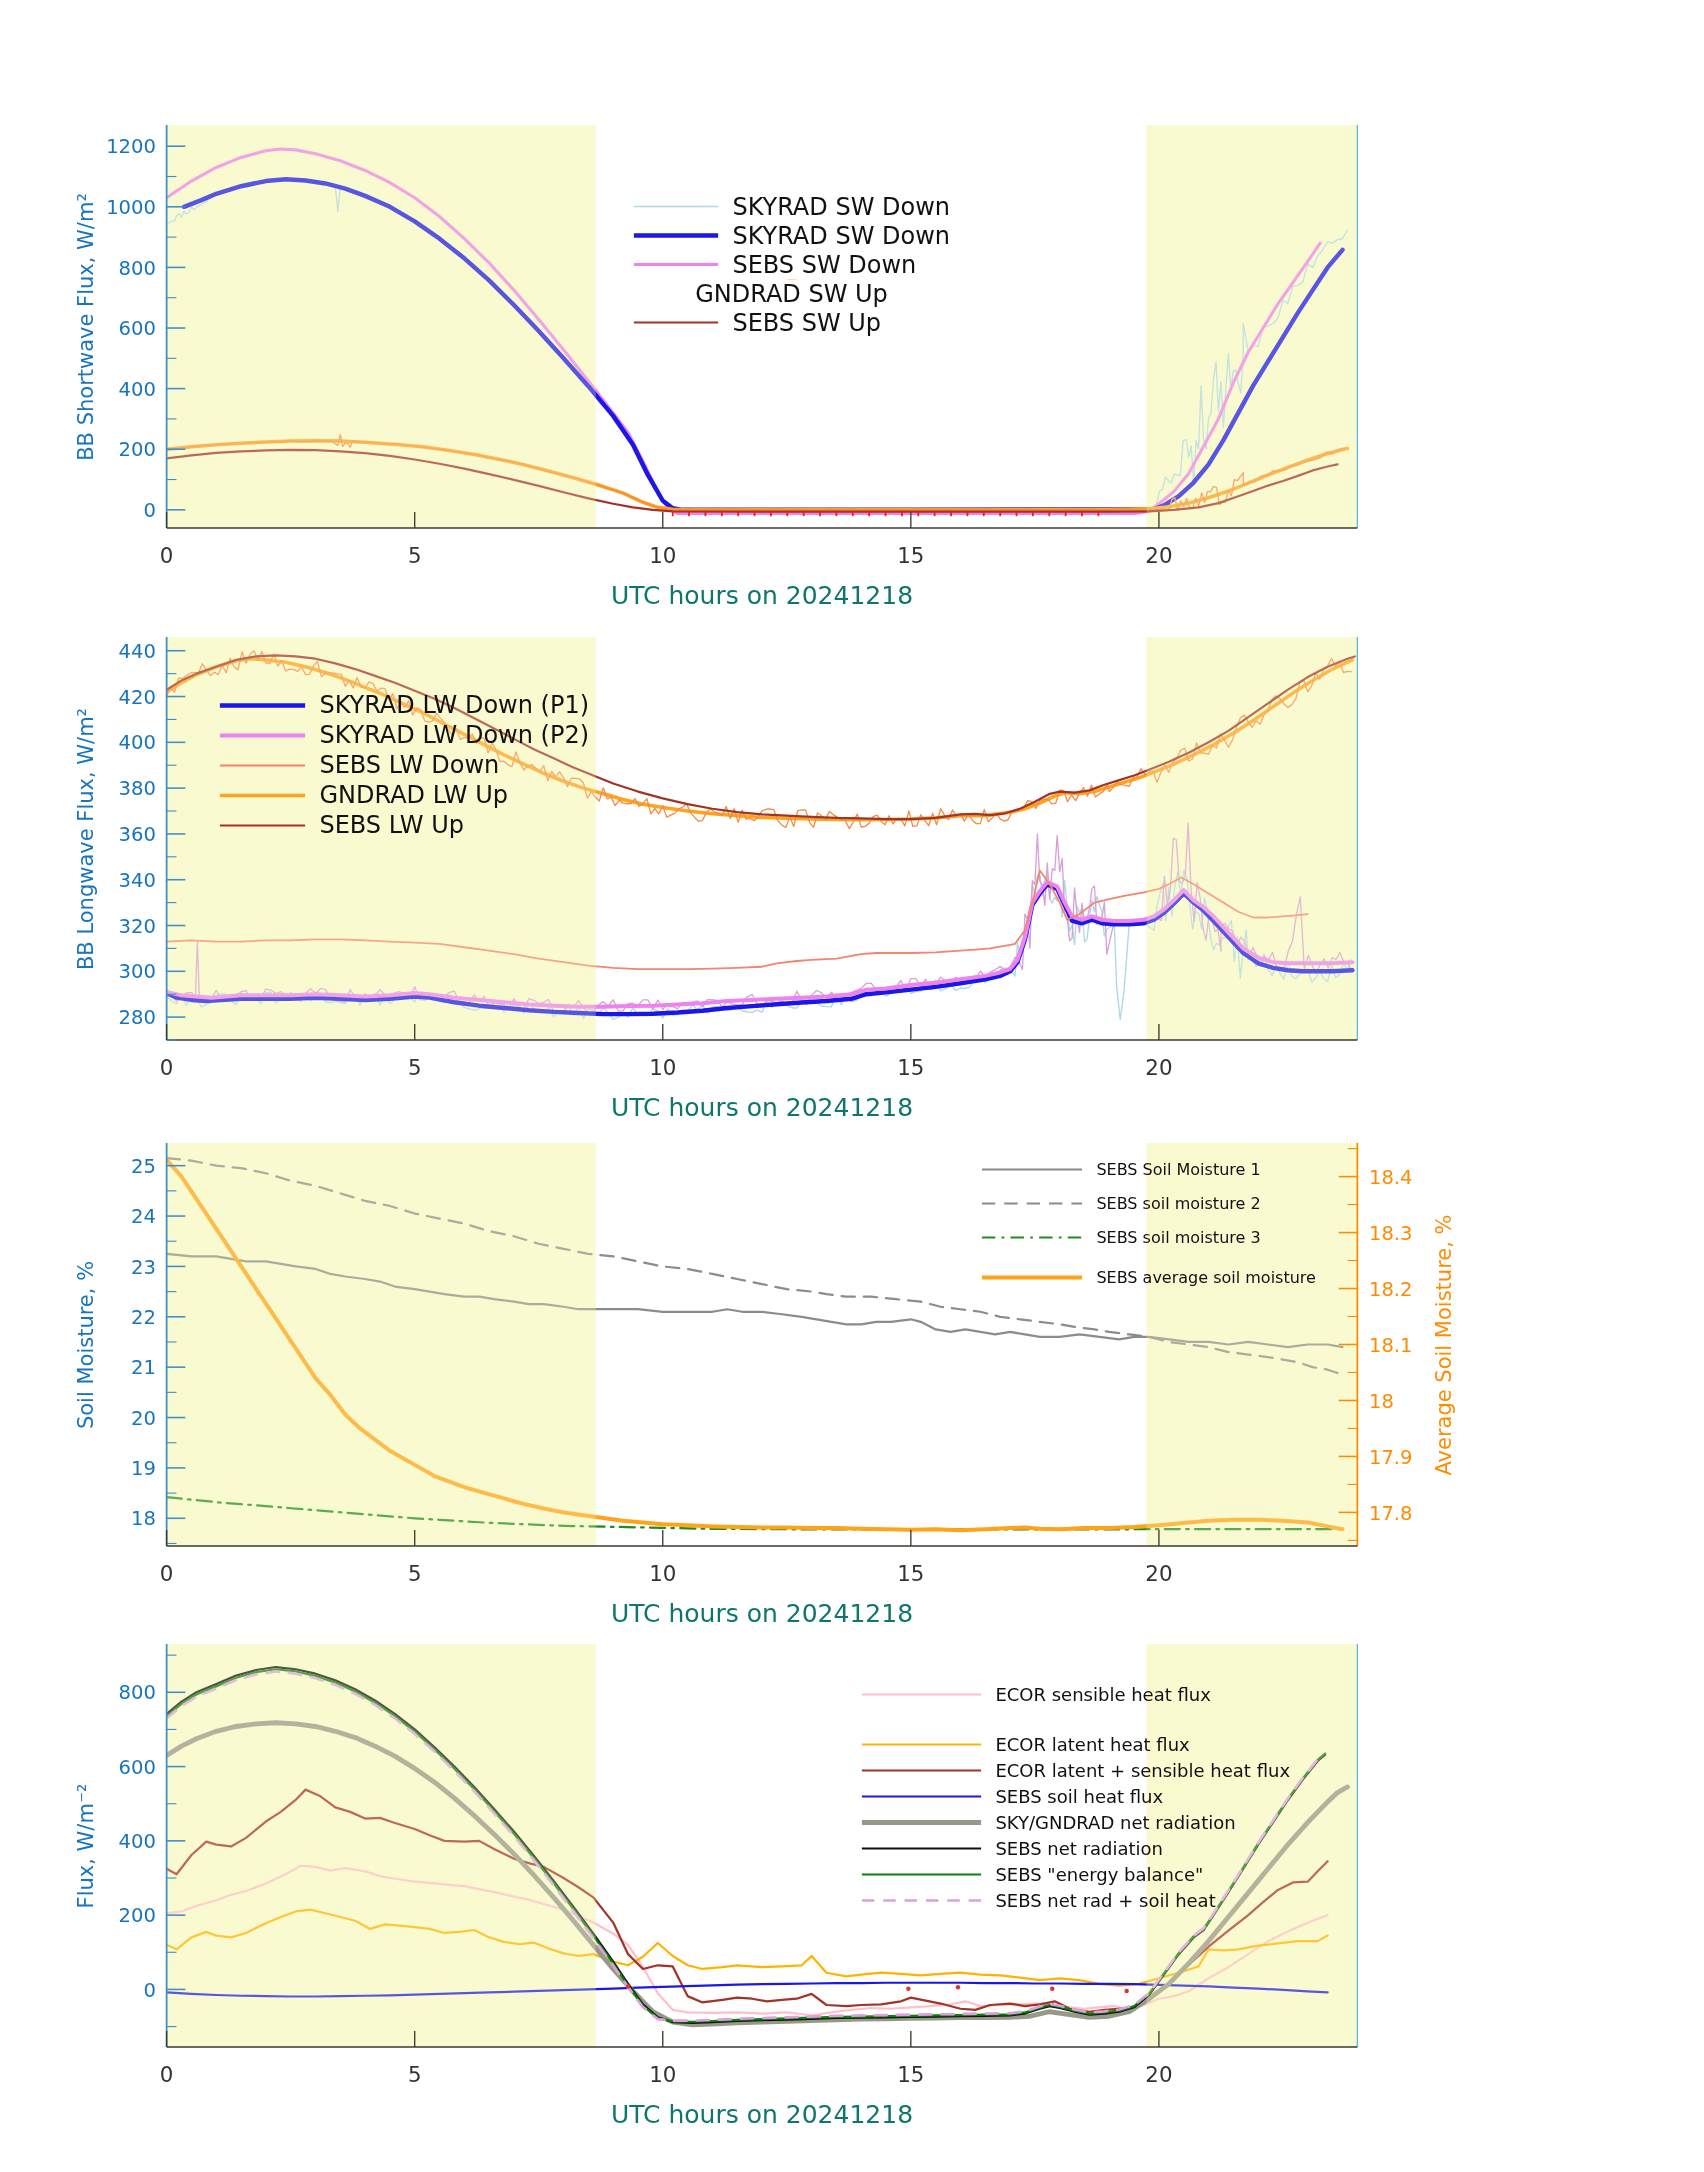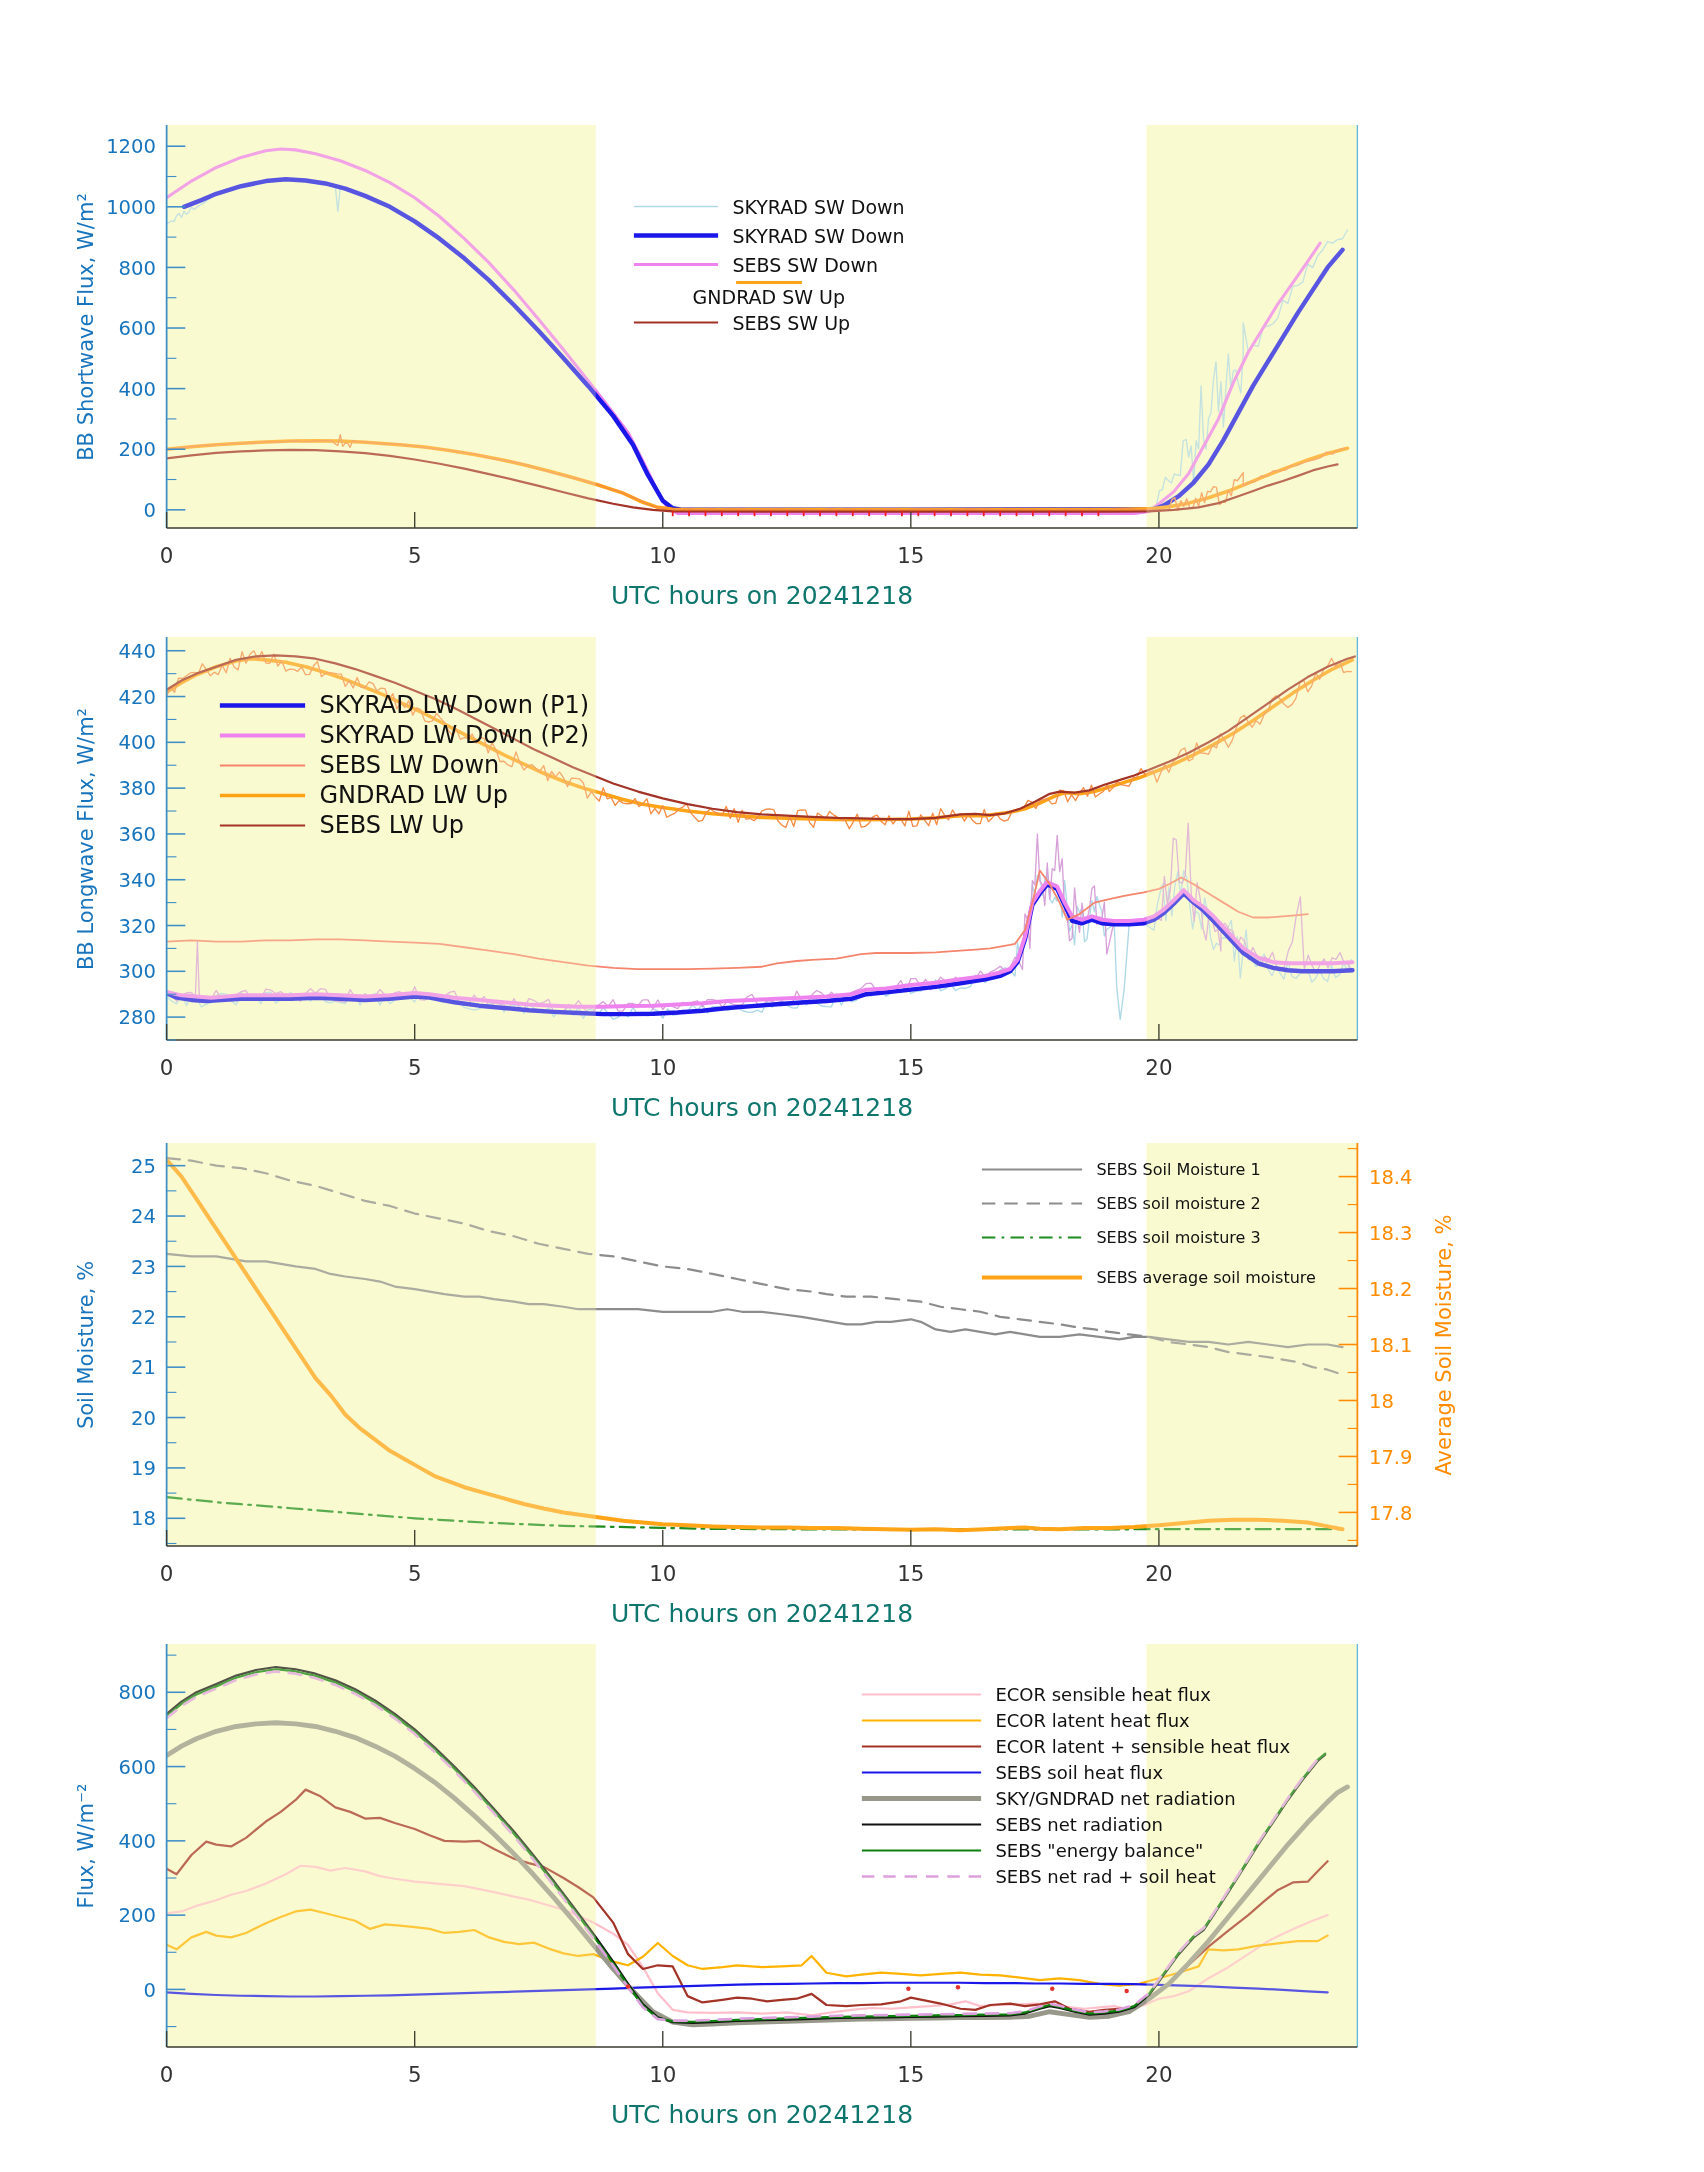--- a/index.html
+++ b/index.html
@@ -101,21 +101,21 @@
           <line x1="1114.1666666666667" y1="869" x2="1114.1666666666667" y2="905" stroke="#3A3A30" stroke-width="3"></line>
           <text x="1114.1666666666667" y="983" text-anchor="middle" font-size="48" fill="#333333">10</text>
           <line x1="1671.25" y1="869" x2="1671.25" y2="905" stroke="#3A3A30" stroke-width="3"></line>
           <text x="1671.25" y="983" text-anchor="middle" font-size="48" fill="#333333">15</text>
           <line x1="2228.3333333333335" y1="869" x2="2228.3333333333335" y2="905" stroke="#3A3A30" stroke-width="3"></line>
           <text x="2228.3333333333335" y="983" text-anchor="middle" font-size="48" fill="#333333">20</text>
         </svg>
       </div>
     <div class="ylabel">BB Shortwave Flux, W/m²</div>
     <div class="xlabel">UTC hours on 20241218</div>
-    <ul class="legend" style="left: 467px; top: 67px; font-size: 19px;">
+    <ul class="legend" style="left: 467px; top: 67px; font-size: 24px;">
         <li style="height: 29px;">
           <svg width="86" height="9" viewBox="0 0 192 20">
             <line x1="2" y1="10" x2="190" y2="10" stroke="#ADD8E6" stroke-width="3"></line>
           </svg>
           <span>SKYRAD SW Down</span>
         </li>
         <li style="height: 29px;">
           <svg width="86" height="9" viewBox="0 0 192 20">
             <line x1="2" y1="10" x2="190" y2="10" stroke="#1A17E8" stroke-width="10"></line>
           </svg>
@@ -412,21 +412,21 @@
       </div>
     <div class="ylabel">Flux, W/m⁻²</div>
     <div class="xlabel">UTC hours on 20241218</div>
     <ul class="legend" style="left: 695px; top: 13.4px; font-size: 18px;">
         <li style="height: 26px; margin-top: 24px;">
           <svg width="121" height="9" viewBox="0 0 272 20">
             <line x1="2" y1="10" x2="270" y2="10" stroke="#FFC0CB" stroke-width="5"></line>
           </svg>
           <span>ECOR sensible heat flux</span>
         </li>
-        <li style="height: 26px;">
+        <li style="height: 26px; margin-top: 24px;">
           <svg width="121" height="9" viewBox="0 0 272 20">
             <line x1="2" y1="10" x2="270" y2="10" stroke="#FFB300" stroke-width="5"></line>
           </svg>
           <span>ECOR latent heat flux</span>
         </li>
         <li style="height: 26px;">
           <svg width="121" height="9" viewBox="0 0 272 20">
             <line x1="2" y1="10" x2="270" y2="10" stroke="#A33327" stroke-width="5"></line>
           </svg>
           <span>ECOR latent + sensible heat flux</span>

